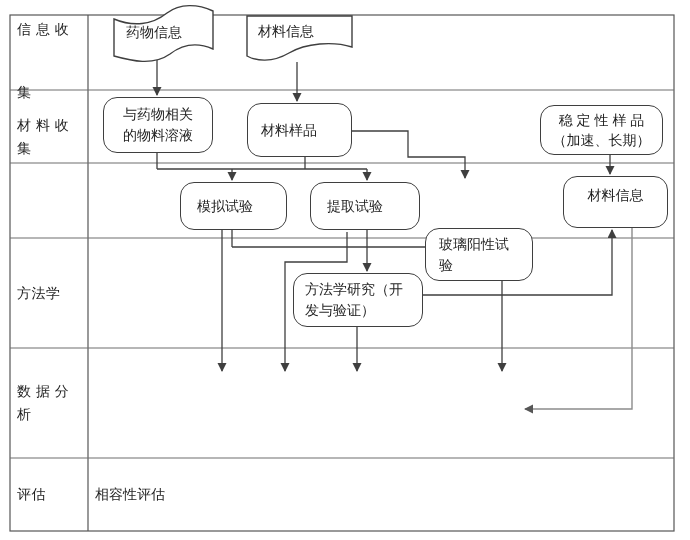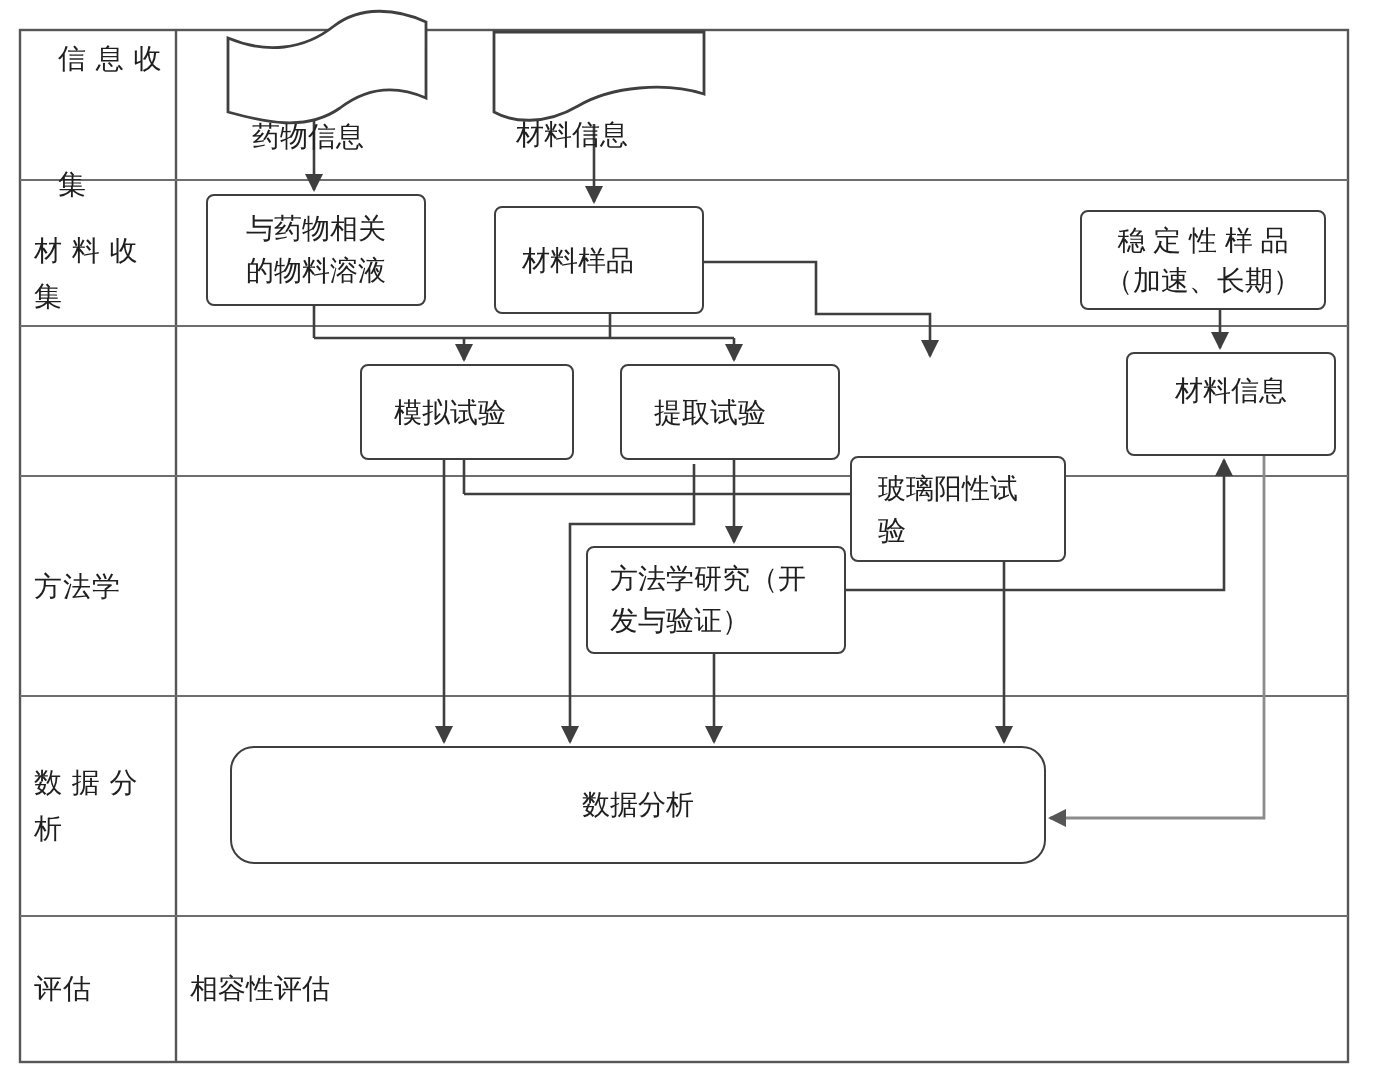--- a/index.html
+++ b/index.html
@@ -9,28 +9,28 @@
   }
   #connector-layer{position:absolute;left:0;top:0;width:690px;height:540px;}
   .abs{position:absolute;}
   .rowlabel{
     display:flex;flex-direction:column;justify-content:center;
     padding-left:7px;font-size:14px;line-height:23px;letter-spacing:.5px;
     box-sizing:border-box;
   }
   .node{
     position:absolute;box-sizing:border-box;background:#fff;
-    border:1.4px solid #3f3f3f;border-radius:4px;
+    border:1.4px solid #3f3f3f;border-radius:14px;
     font-size:14px;line-height:21px;
     display:flex;flex-direction:column;justify-content:center;
   }
   .node.center{align-items:center;text-align:center;}
   .node.leftpad{padding-left:13px;align-items:flex-start;text-align:left;}
   .doc-label{
-    position:absolute;font-size:14px;line-height:16px;white-space:nowrap;margin-top:36px;
+    position:absolute;font-size:14px;line-height:16px;white-space:nowrap;
   }
   .plain-label{
     position:absolute;font-size:14px;display:flex;align-items:center;
   }
 </style>
 </head>
 <body>
 
 <div id="stage">
 
@@ -76,21 +76,21 @@
       <path d="M502,233 L502,371" marker-end="url(#m-dark)"></path>
       <path d="M357,327 L357,371" marker-end="url(#m-dark)"></path>
       <path d="M423,295 L612,295 L612,230" marker-end="url(#m-dark)"></path>
     </g>
     <path d="M632,228 L632,409 L525,409" stroke="#8c8c8c" stroke-width="1.4" fill="none" marker-end="url(#m-gray)"></path>
 
     <path d="M114,19 C133,27 152,25 167,13 C180,3 198,4 213,11 L213,49 C197,42 183,44 170,54 C153,66 132,61 114,56 Z" fill="#ffffff" stroke="#3f3f3f" stroke-width="1.4"></path>
     <path d="M247,16 L352,16 L352,47 C333,41 306,43 289,53 C272,63 256,61 247,56 Z" fill="#ffffff" stroke="#3f3f3f" stroke-width="1.4"></path>
   </svg>
 
-  <div class="abs rowlabel" style="left:22px;top:15px;width:78px;height:92px;gap:40px;">
+  <div class="abs rowlabel" style="left:10px;top:15px;width:78px;height:92px;gap:40px;">
     <span>信 息 收</span>
     <span>集</span>
   </div>
   <div class="abs rowlabel" style="left:10px;top:90px;width:78px;height:93px;">
     <span>材 料 收</span>
     <span>集</span>
   </div>
   <div class="abs rowlabel" style="left:10px;top:238px;width:78px;height:110px;">
     <span>方法学</span>
   </div>
@@ -134,19 +134,16 @@
 
   <div class="node center" style="left:563px;top:176px;width:105px;height:52px;justify-content:flex-start;padding-top:8px;">
     <span>材料信息</span>
   </div>
 
   <div class="node leftpad" style="left:293px;top:273px;width:130px;height:54px;padding-left:11px;">
     <span>方法学研究（开</span>
     <span>发与验证）</span>
   </div>
 
-  <div class="node center" style="left:115px;top:373px;width:408px;height:59px;border-radius:12px;">
-    <span>数据分析</span>
-  </div>
 
   <div class="plain-label" style="left:95px;top:458px;height:73px;">相容性评估</div>
 
 </div>
 
 </body></html>

